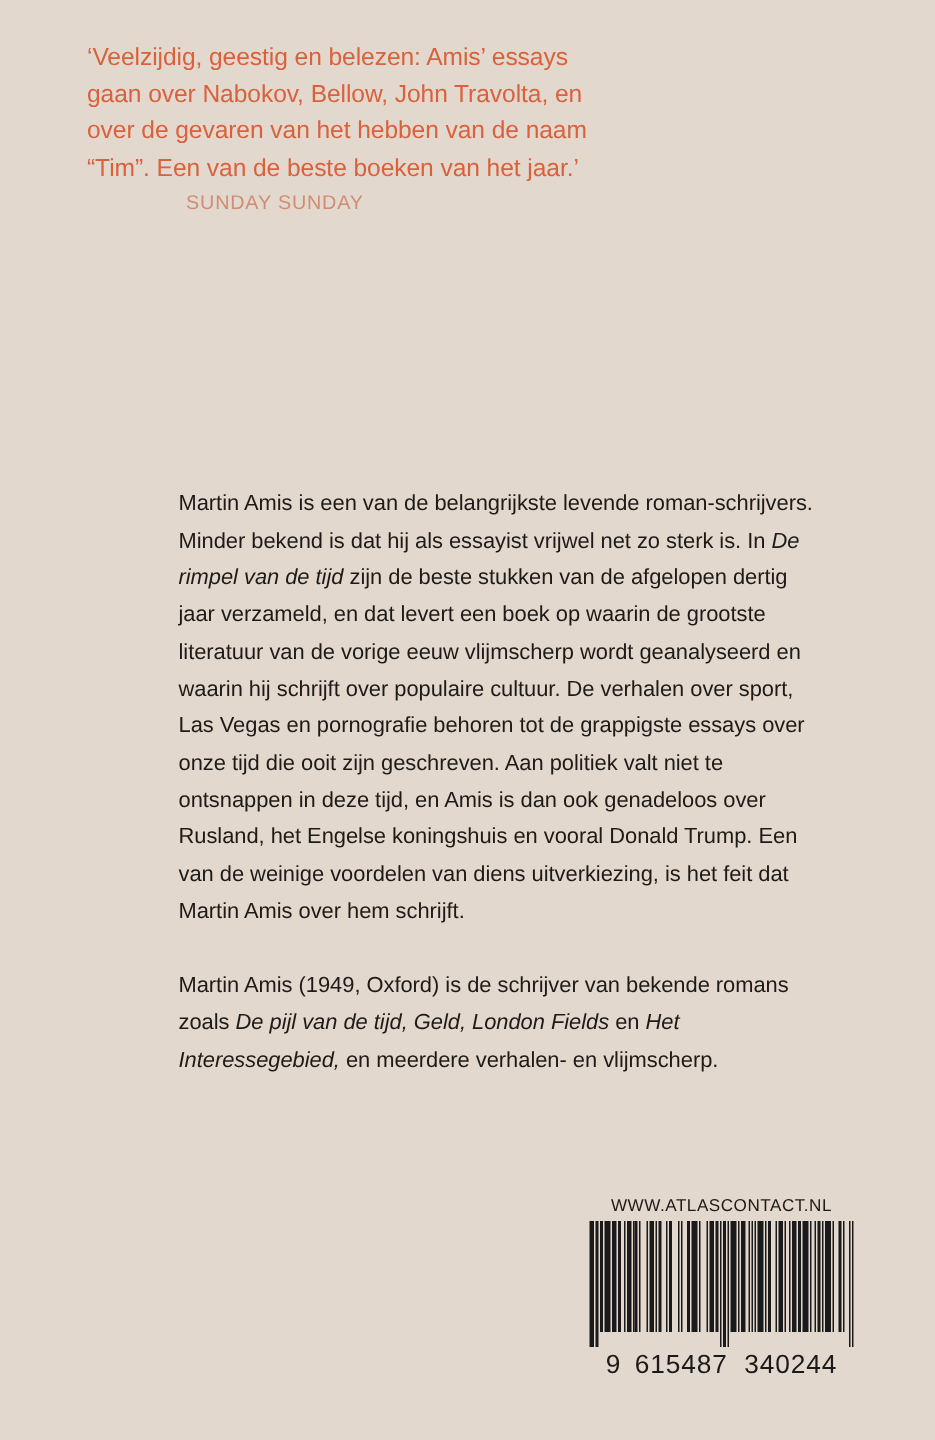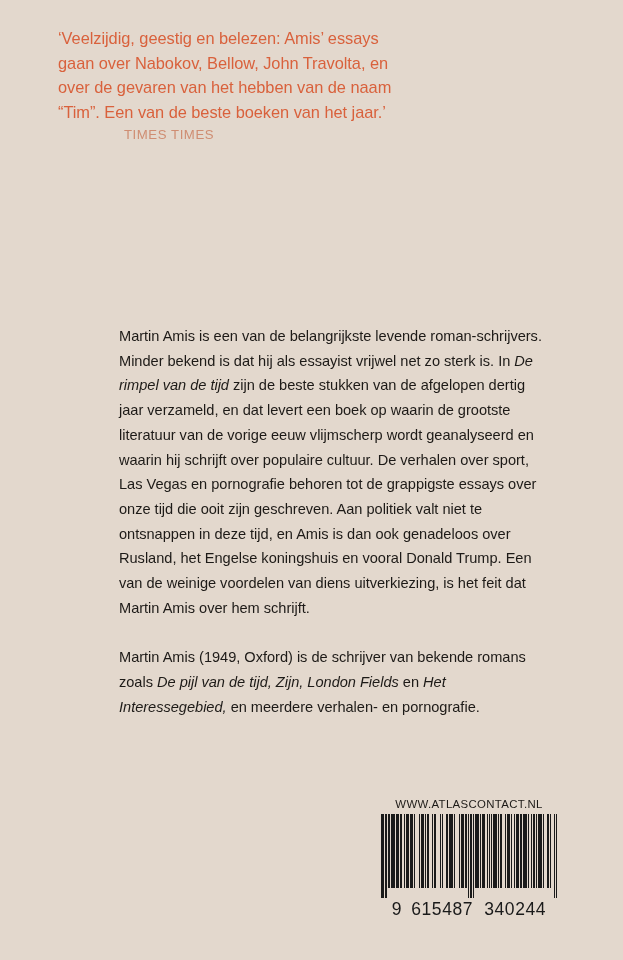--- a/index.html
+++ b/index.html
@@ -72,21 +72,21 @@
     margin-top: 24.7px;
   }
 
   .blurb i {
     font-style: italic;
   }
 
   
   .barcode-zone {
     position: absolute;
-    left: 381px;
+    left: 393px;
     top: 798px;
     width: 176px;
   }
 
   .barcode-url {
     color: #1d1a17;
     font-size: 11.4px;
     letter-spacing: 0.35px;
     text-align: center;
     margin-bottom: 4px;
@@ -129,32 +129,32 @@
 
 <div class="page">
 
   <div class="reviews">
 
     <div class="review-block">
       <div class="review-quote">‘Veelzijdig, geestig en belezen: Amis’ essays
 gaan over Nabokov, Bellow, John Travolta, en
 over de gevaren van het hebben van de naam
 “Tim”. Een van de beste boeken van het jaar.’</div>
-      <div class="review-source">TIMES TIMES</div>
+      <div class="review-source">SUNDAY SUNDAY</div>
     </div>
 
     <div class="review-block">
     </div>
 
   </div>
 
   <div class="blurb">
     <p><span>Martin Amis is een van de belangrijkste levende roman-schrijvers. Minder bekend is dat hij als essayist vrijwel net zo sterk is. In </span><i>De rimpel van de tijd</i><span> zijn de beste stukken van de afgelopen dertig jaar verzameld, en dat levert een boek op waarin de grootste literatuur van de vorige eeuw vlijmscherp wordt geanalyseerd en waarin hij schrijft over populaire cultuur. De verhalen over sport, Las Vegas en pornografie behoren tot de grappigste essays over onze tijd die ooit zijn geschreven. Aan politiek valt niet te ontsnappen in deze tijd, en Amis is dan ook genadeloos over Rusland, het Engelse koningshuis en vooral Donald Trump. Een van de weinige voordelen van diens uitverkiezing, is het feit dat Martin Amis over hem schrijft.</span></p>
 
-    <p><span>Martin Amis (1949, Oxford) is de schrijver van bekende romans zoals </span><i>De pijl van de tijd, Zijn, London Fields</i><span> en </span><i>Het Interessegebied,</i><span> en meerdere verhalen- en pornografie.</span></p>
+    <p><span>Martin Amis (1949, Oxford) is de schrijver van bekende romans zoals </span><i>De pijl van de tijd, Geld, London Fields</i><span> en </span><i>Het Interessegebied,</i><span> en meerdere verhalen- en vlijmscherp.</span></p>
   </div>
 
   <div class="barcode-zone">
     <div class="barcode-url">WWW.ATLASCONTACT.NL</div>
     <div class="barcode-bars" id="barcode-bars">
         <span style="width: 4.35px; height: 84px; background: rgb(26, 26, 26);"></span>
         <span style="width: 1.45px; height: 84px; background: transparent;"></span>
         <span style="width: 2.9px; height: 84px; background: rgb(26, 26, 26);"></span>
         <span style="width: 1.45px; height: 74px; background: transparent;"></span>
         <span style="width: 2.9px; height: 74px; background: rgb(26, 26, 26);"></span>

